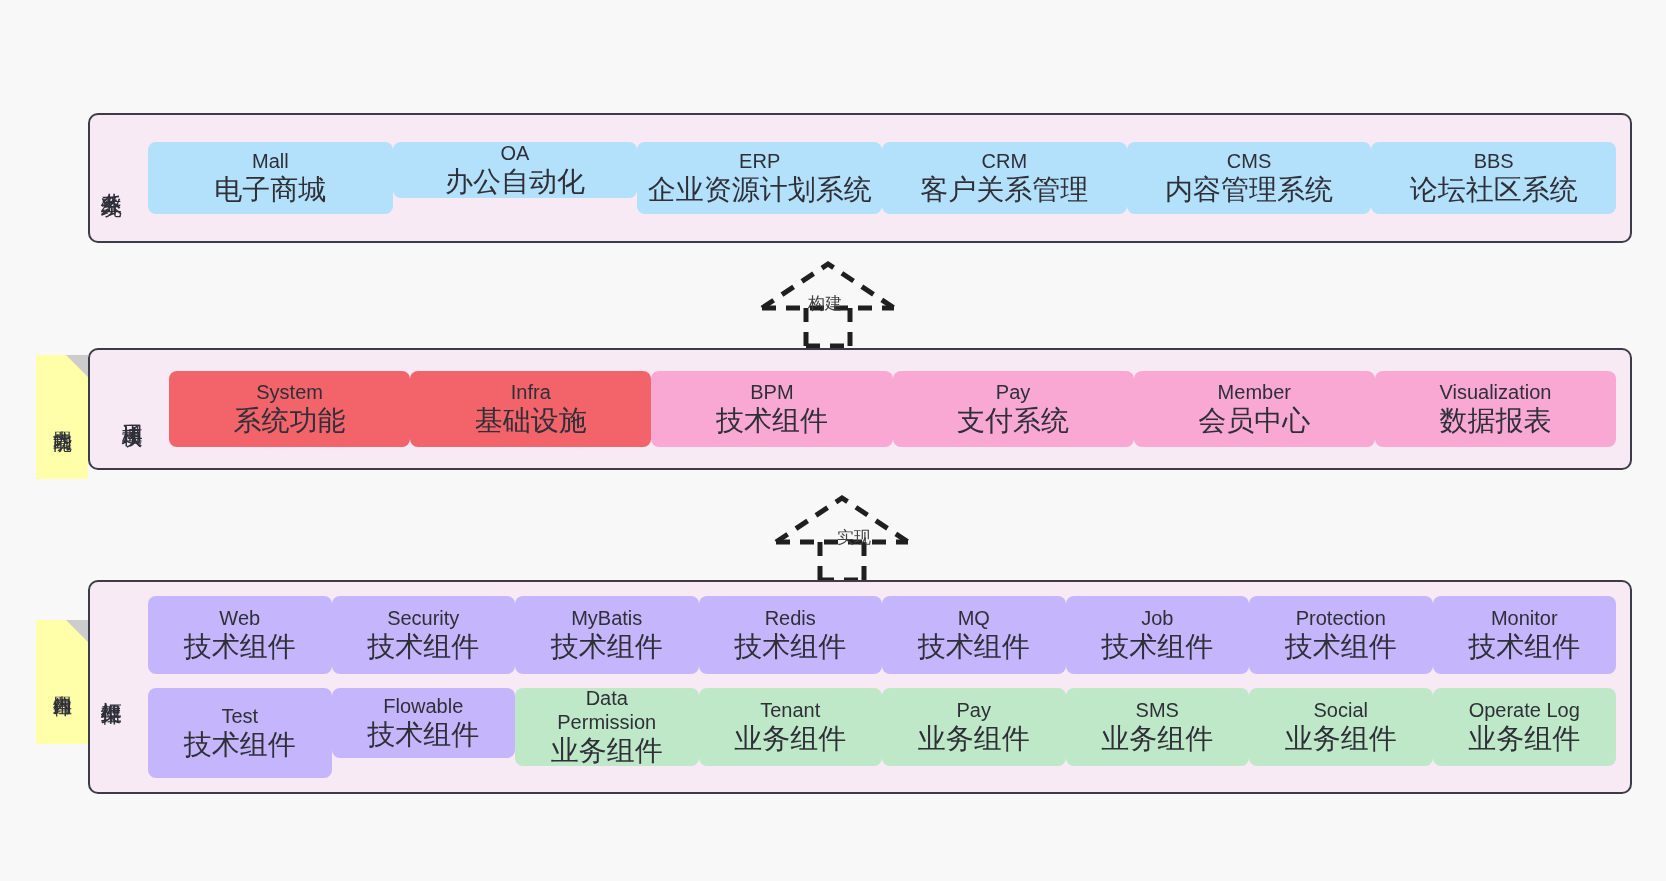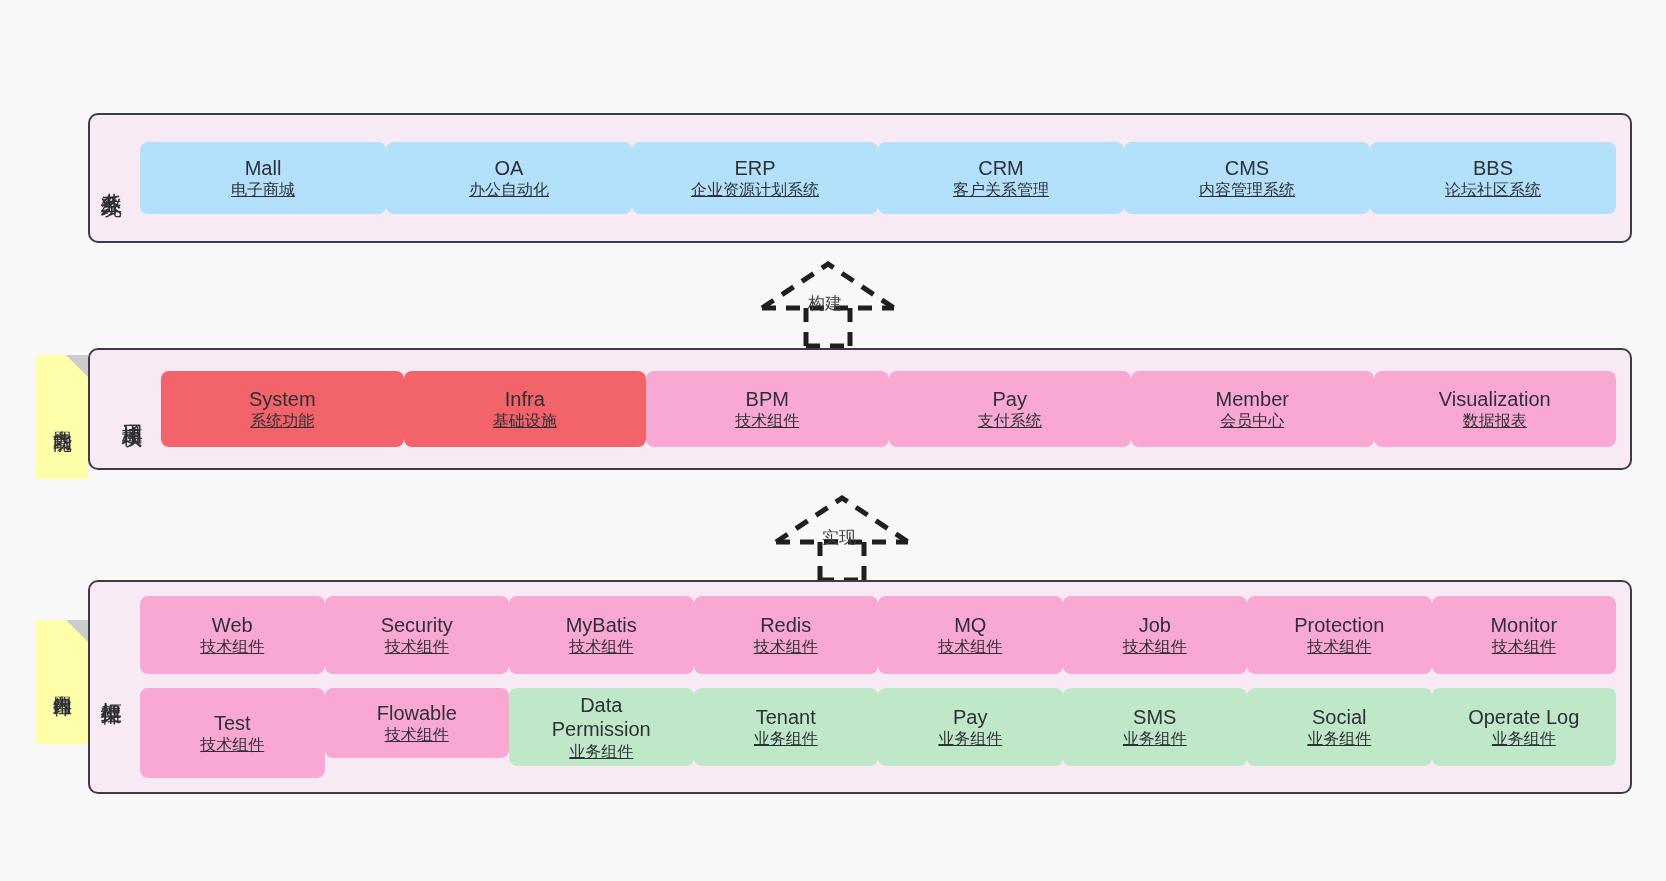--- a/index.html
+++ b/index.html
@@ -58,43 +58,44 @@
     gap: 14px;
     padding: 0 14px 0 8px;
   }
 
   .row {
     display: flex;
     flex-direction: row;
     gap: 0;
     align-items: stretch;
     justify-content: space-between;
+    margin-left: 8px;
   }
 
   
   .card {
     box-sizing: border-box;
     flex: 1 1 0;
     border-radius: 8px;
     display: flex;
     flex-direction: column;
     align-items: center;
     justify-content: center;
     text-align: center;
     color: #2f2f38;
     padding: 6px 6px;
     line-height: 1.22;
   }
   .card .t1 { font-size: 20px; }
-  .card .t2 { font-size: 16px; text-decoration: underline; }
+  .card .t2 { font-size: 28px; }
 
   .c-blue       { background: #b3e0fb; }
   .c-red        { background: #f2636a; }
   .c-pink       { background: #f9a8d4; }
-  .c-green      { background: #f9a8d4; }
+  .c-green      { background: #c4b5fd; }
   .c-lightgreen { background: #bfe8c9; }
 
   
   .note {
     position: absolute;
     box-sizing: border-box;
     background: #ffffaa;
     display: flex;
     align-items: center;
     justify-content: center;
@@ -135,21 +136,21 @@
 <div id="canvas">
 
   <div class="layer" id="layer-business" style="left:88px; top:113px; width:1544px; height:130px;">
     <div class="layer-title">业务系统</div>
     <div class="layer-body">
       <div class="row">
         <div class="card c-blue" style="height:72px">
           <span class="t1">Mall</span>
           <span class="t2">电子商城</span>
         </div>
-        <div class="card c-blue" style="height:72px">
+        <div class="card c-blue" style="height:56px">
           <span class="t1">OA</span>
           <span class="t2">办公自动化</span>
         </div>
         <div class="card c-blue" style="height:72px">
           <span class="t1">ERP</span>
           <span class="t2">企业资源计划系统</span>
         </div>
         <div class="card c-blue" style="height:72px">
           <span class="t1">CRM</span>
           <span class="t2">客户关系管理</span>
@@ -215,21 +216,21 @@
   </div>
 
   <div class="arrow" id="arrow-implement" style="left:762px; top:490px; width:190px; height:92px;">
     <svg width="190" height="92" viewBox="0 0 190 92">
       <polyline points="14,52 80,8 146,52" fill="none" stroke="#1f1f1f" stroke-width="5" stroke-dasharray="14,10" stroke-linecap="butt"></polyline>
       <line x1="14" y1="52" x2="146" y2="52" stroke="#1f1f1f" stroke-width="5" stroke-dasharray="14,10"></line>
       <line x1="58" y1="52" x2="58" y2="92" stroke="#1f1f1f" stroke-width="5" stroke-dasharray="14,10"></line>
       <line x1="102" y1="52" x2="102" y2="92" stroke="#1f1f1f" stroke-width="5" stroke-dasharray="14,10"></line>
       <line x1="58" y1="90" x2="102" y2="90" stroke="#1f1f1f" stroke-width="5" stroke-dasharray="14,10"></line>
     </svg>
-    <span class="lbl" style="left:60px; top:36px;">实现</span>
+    <span class="lbl" style="left:75px; top:36px;">实现</span>
   </div>
 
   <div class="note" id="note-framework" style="left:36px; top:620px; width:52px; height:124px;">
     <span class="fold"></span>
     <span>内置组件</span>
   </div>
 
   <div class="layer" id="layer-framework" style="left:88px; top:580px; width:1544px; height:214px;">
     <div class="layer-title">框架组件</div>
     <div class="layer-body">

